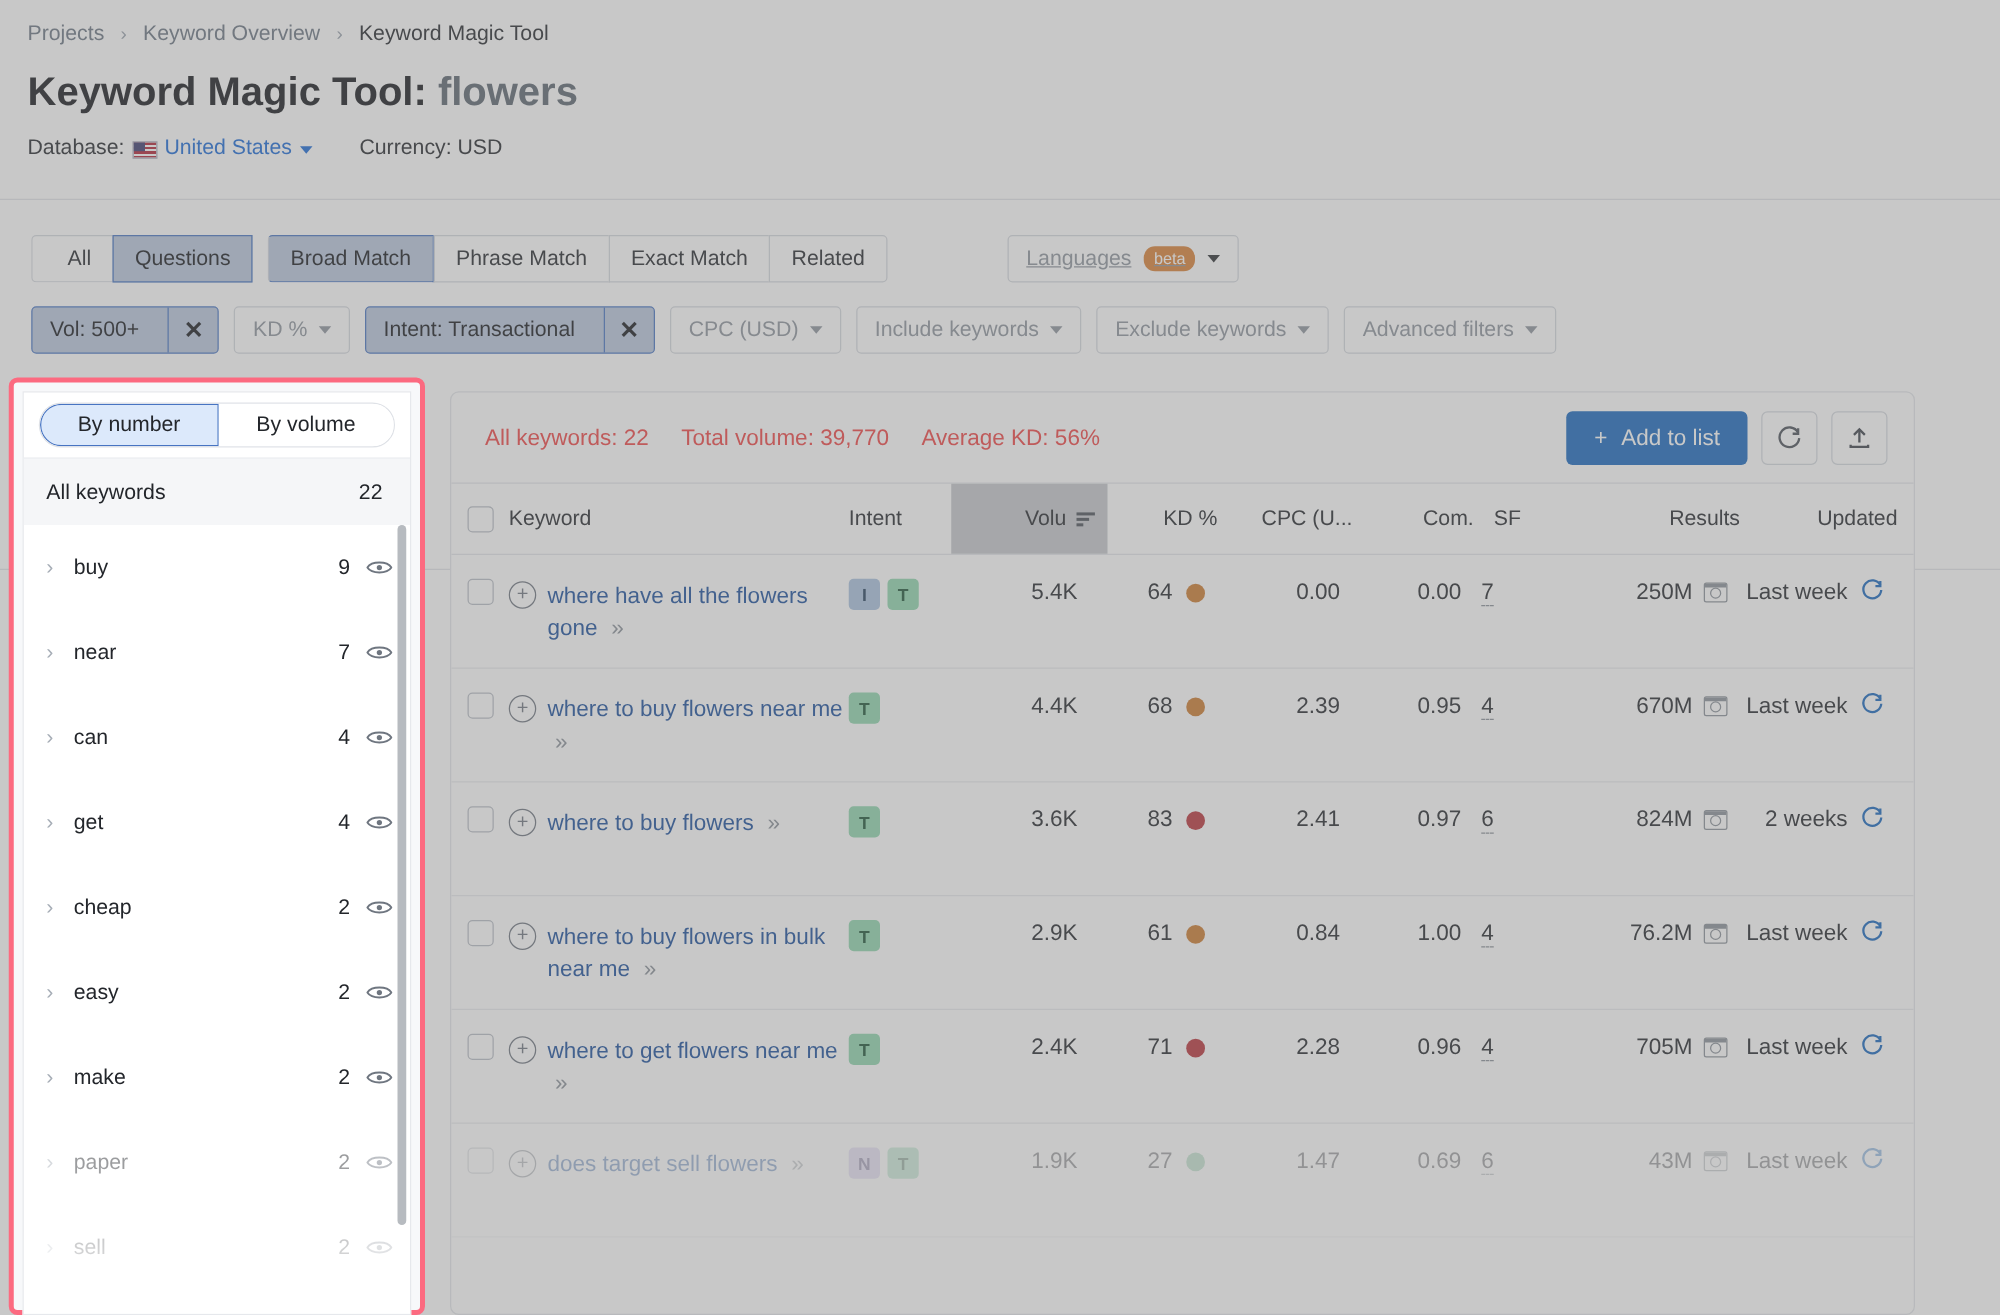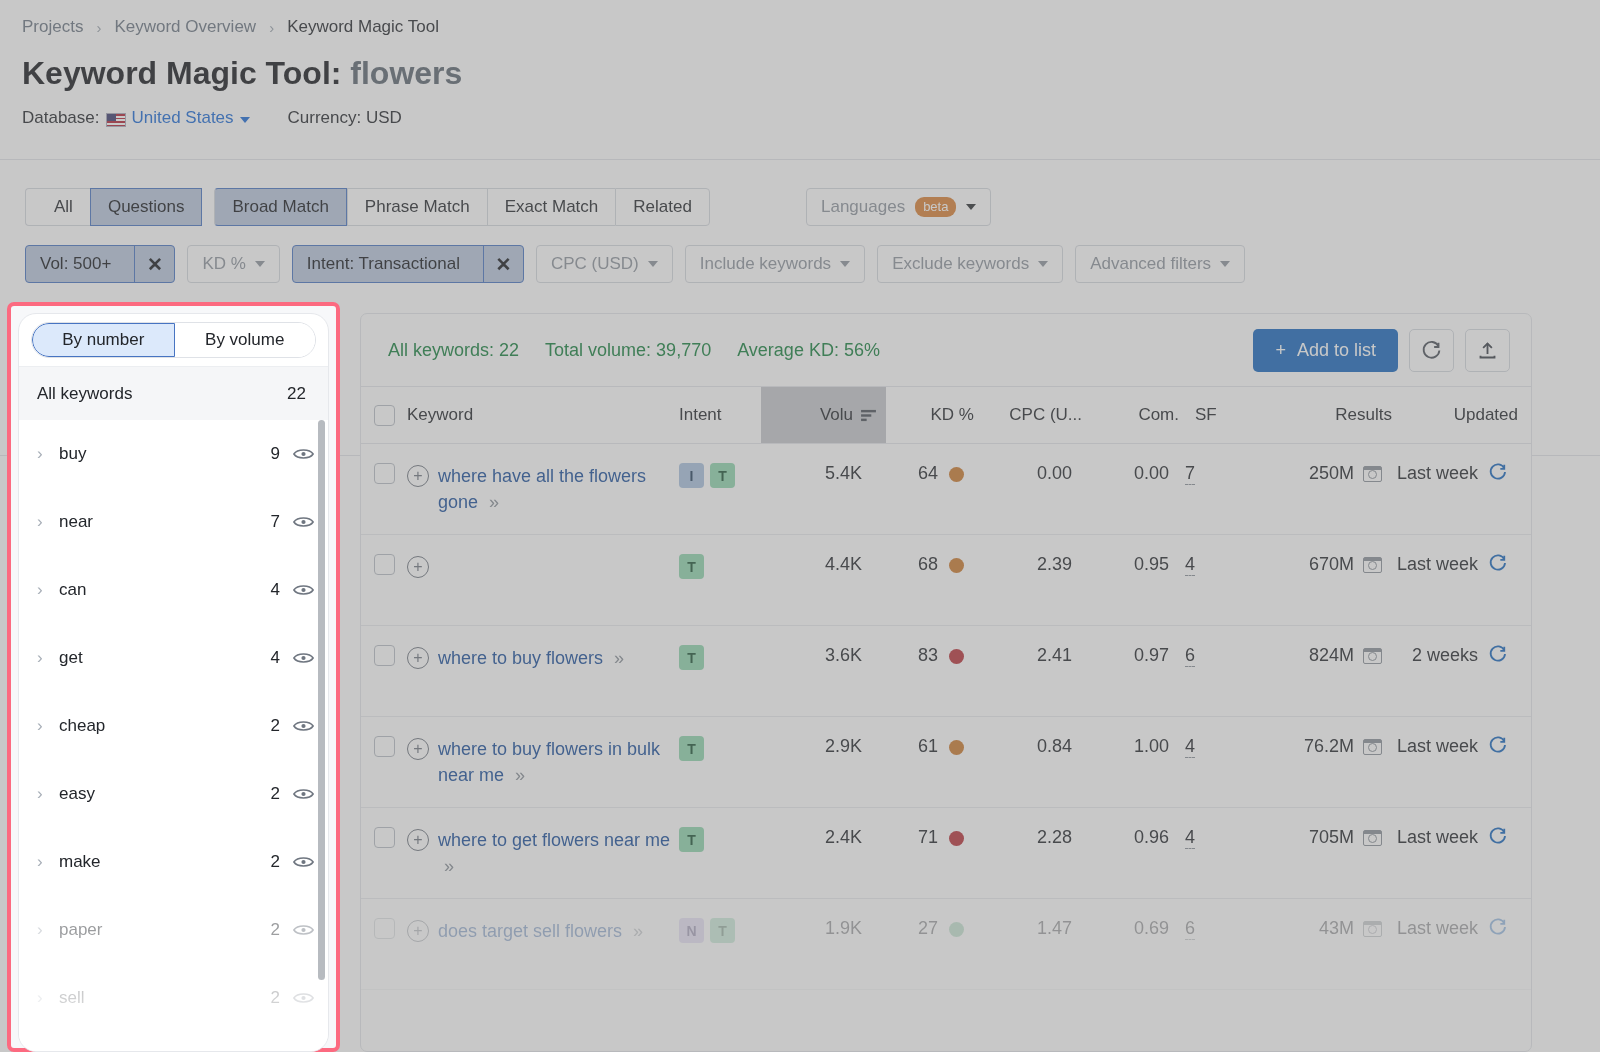--- a/index.html
+++ b/index.html
@@ -50,21 +50,21 @@
     font-size:17px; color:#23262b; border:1px solid #d5d9df; border-right:none; background:#fff;
     white-space:nowrap;
   }
   .seg:first-child { border-radius:4px 0 0 4px;padding-left:28px; }
   .seg:last-child { border-right:1px solid #d5d9df; border-radius:0 4px 4px 0; }
   .seg.sel { background:#b8c6dd; border:1px solid #4774c2; color:#15181c; position:relative; z-index:2; }
   .seg.gap { margin-left:12px; border-left:1px solid #d5d9df; border-radius:4px 0 0 4px;}
   .lang-btn {
     position:absolute; left:806px; top:28px; height:38px; padding:0 14px;
     display:flex; align-items:center; gap:10px; border:1px solid #d5d9df; border-radius:4px;
-    background:#fff; font-size:17px; color:#8d949d;
+    background:#fff; font-size:17px; color:#8d949d;text-decoration:underline;
   }
   .beta { background:#d98034; color:#fff; font-size:13px; border-radius:9px; padding:2px 8px 3px; }
   .chev2 { width:0;height:0; border-left:5px solid transparent;border-right:5px solid transparent;border-top:6px solid #2a2d31; }
 
   .frow { position:absolute; left:25px; top:85px; display:flex; gap:12px; align-items:center; }
   .pill {
     height:38px; display:flex; align-items:center; border:1px solid #d5d9df; border-radius:4px;
     background:#fff; font-size:17px; color:#8d949d; padding:0 14px; gap:9px; white-space:nowrap;
   }
   .pill.active { background:#b8c6dd; border-color:#4774c2; color:#15181c; padding:0;justify-content:flex-end; }
@@ -80,21 +80,21 @@
     position:absolute; left:7px; top:302px; width:333px; height:750px;
     z-index:60;
   }
   .side-halo {
     position:absolute; inset:0;
     border:4px solid #fc6a80; border-radius:7px; background:#f7f8fa;
     padding:4px;
   }
   .side-card {
     position:absolute; left:11px; top:11px; width:311px; height:739px;
-    background:#fff; border:1px solid #e6e8ec; border-radius:18px; overflow:hidden;
+    background:#fff; border:1px solid #e6e8ec; border-radius:0; overflow:hidden;
   }
   .toggle-wrap { height:52px; display:flex; align-items:center; padding:0 12px; }
   .toggle {
     display:flex; height:36px; border:1px solid #dfe2e7; border-radius:18px; overflow:hidden; width:100%;
   }
   .tg {
     flex:1; display:flex; align-items:center; justify-content:center;
     font-size:17px; color:#23262b; background:#fff;
   }
   .tg.on { background:#dce9fb; border:1px solid #4774c2; border-radius:18px 0 0 18px; }
@@ -122,21 +122,21 @@
 
   
   .main {
     position:absolute; left:360px; top:313px; width:1172px; height:739px;
     background:#fff; border:1px solid #e4e6ea; border-radius:7px; overflow:hidden;
   }
   .summary {
     height:73px; display:flex; align-items:center; padding:0 21px 0 27px; gap:0;
     border-bottom:1px solid #e4e6ea;
   }
-  .sum-item { font-size:18px; color:#15803d; margin-right:26px; white-space:nowrap; }
+  .sum-item { font-size:18px; color:#ef4444; margin-right:26px; white-space:nowrap; }
   .spacer { flex:1; }
   .add-btn {
     height:43px; background:#1767bd; color:#fff; border-radius:5px; padding:0 22px;
     display:flex; align-items:center; gap:11px; font-size:18px;
   }
   .icon-btn {
     width:45px; height:43px; border:1px solid #d5d9df; border-radius:5px; margin-left:11px;
     display:flex; align-items:center; justify-content:center; background:#fff;
   }
   .thead {
@@ -345,20 +345,21 @@
               </svg></span>
           </div>
         </div>
         <div class="trow">
           <div class="td" style="width:46px;justify-content:center">
             <span class="cb"></span>
           </div>
           <div class="td" style="width:272px">
             <div class="kwcell">
               <span class="plus">+</span>
+              <span class="kwlink">where to buy flowers near me <span class="arrows">»</span></span>
             </div>
           </div>
           <div class="td" style="width:82px">
             <span class="badge b-T">T</span>
           </div>
           <div class="td num" style="width:115px;padding-right:14px">
             <span class="v">4.4K</span>
           </div>
           <div class="td num" style="width:88px">
             <span class="kdv">68</span>

